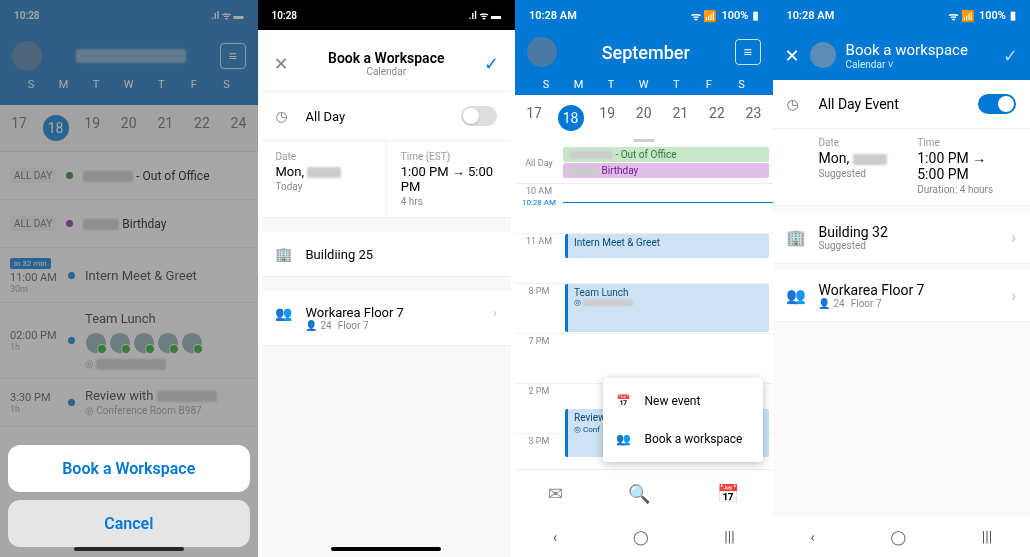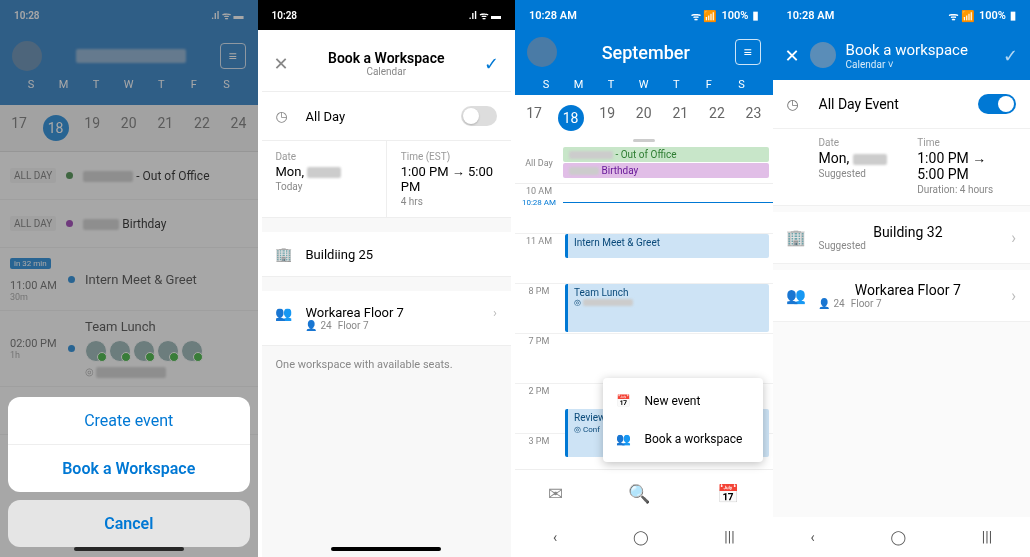--- a/index.html
+++ b/index.html
@@ -34,21 +34,21 @@
   .avatar-row { display: flex; gap: 2px; margin-top: 6px; }
   .avatar-row .av { width: 22px; height: 22px; border-radius: 50%; background: #8aa; border: 1px solid #fff; position: relative; }
   .avatar-row .av::after{content:'';position:absolute;bottom:-1px;right:-1px;width:8px;height:8px;background:#2a2;border-radius:50%;border:1px solid #fff;}
   .avatar-row .more { font-size: 10px; background: #eee; border:1px solid #ccc; color: #555; display:flex; align-items:center; justify-content:center; }
   .avatar-row .more::after{display:none;}
   .p1-action-sheet { position: absolute; bottom: 10px; left: 8px; right: 8px; z-index: 5; }
   .p1-sheet-card { background: #fff; border-radius: 12px; overflow: hidden; margin-bottom: 8px; }
   .p1-sheet-btn { text-align: center; padding: 14px; font-size: 16px; color: #0078d4; border-bottom: 1px solid #eee; }
   .p1-sheet-btn:last-child { border-bottom: none; }
   .p1-cancel { background: #e5e5e5; border-radius: 12px; text-align: center; padding: 14px; font-size: 16px; font-weight: 600; color: #0078d4; }
-  .tag-badge { background: #0078d4; color: #fff; font-size: 8px; padding: 1px 4px; border-radius: 2px; display: inline-block; margin-bottom: 10px; }
+  .tag-badge { background: #0078d4; color: #fff; font-size: 8px; padding: 1px 4px; border-radius: 2px; display: inline-block; margin-bottom: 2px; }
   .allday-label { background:#f3f3f3; font-size:10px; color:#666; padding:2px 4px; border-radius:2px;}
   
   
   .p2-modal-header { background: #fff; padding: 14px 12px; display: flex; align-items: center; justify-content: space-between; border-bottom: 1px solid #eee; border-radius: 10px 10px 0 0; margin: 6px 4px 0;}
   .p2-titles { text-align: center; flex: 1; }
   .p2-title { font-size: 14px; font-weight: 600; }
   .p2-sub { font-size: 10px; color: #888; }
   .p2-close { font-size: 18px; color: #888; width: 20px; }
   .p2-check { color: #0078d4; font-size: 18px; width: 20px; text-align: right; }
   .p2-body { background: #f8f8f8; flex: 1; margin: 0 4px; }
@@ -111,21 +111,21 @@
   .p4-row-icon { width: 18px; color: #777; }
   .toggle-on { width: 38px; height: 20px; background: #0078d4; border-radius: 10px; position: relative; margin-left: auto; }
   .toggle-on::after { content: ''; position: absolute; width: 16px; height: 16px; background: #fff; border-radius: 50%; top: 2px; right: 2px; }
   .p4-dt-card { background: #fff; padding: 8px 14px 10px 46px; border-bottom: 1px solid #f0f0f0; display: flex; }
   .p4-dt-block { flex: 1; }
   .p4-dt-label { font-size: 10px; color: #999; }
   .p4-dt-big { font-size: 14px; margin: 2px 0; }
   .p4-dt-small { font-size: 10px; color: #888; }
   .p4-section-gap { height: 6px; }
   .p4-loc-row { background: #fff; padding: 12px 14px; display:flex; align-items:center; gap:14px; border-bottom:1px solid #f0f0f0; }
-  .p4-loc-texts { flex:1;text-align:center; }
+  .p4-loc-texts { flex:1; }
   .p4-loc-title { font-size: 14px; }
   .p4-loc-sub { font-size: 10px; color: #888; display:flex; gap:6px; align-items:center; }
   .blur-inline { display:inline-block; background:#ccc; width:34px; height:11px; filter:blur(1px); vertical-align:middle; border-radius:2px;}
 </style>
 </head>
 <body>
 
 <div class="phone">
   <div class="p1-overlay"></div>
   <div class="status-bar ios-blue">
@@ -203,21 +203,20 @@
       </div>
     <span class="p1-dot" style="background:#0078d4"></span>
     <div style="flex:1">
       <div class="p1-ev-title"><span>Review with</span> <span class="blur-inline" style="width:60px"></span></div>
       <div style="font-size:10px;color:#999;margin-top:2px">◎ <span>Conference Room B987</span></div>
     </div>
   </div>
 
   <div class="p1-action-sheet">
     <div class="p1-sheet-card">
-      <div class="p1-sheet-btn">Create event</div>
       <div class="p1-sheet-btn" style="font-weight:600">Book a Workspace</div>
     </div>
     <div class="p1-cancel">Cancel</div>
   </div>
   <div class="home-indicator"></div>
 </div>
 
 <div class="phone">
   <div class="status-bar ios-dark">
     <span>10:28</span>
@@ -259,21 +258,20 @@
       <span class="p2-row-icon">👥</span>
       <div style="flex:1">
         <div>Workarea Floor 7</div>
         <div class="p2-workarea-sub">
             <span>👤 <span>24</span></span> 
             <span>Floor 7</span>
           </div>
       </div>
       <span class="chev">›</span>
     </div>
-    <div class="p2-footer-note">One workspace with available seats.</div>
   </div>
   <div class="home-indicator"></div>
 </div>
 
 <div class="phone">
   <div class="status-bar android-blue">
     <span>10:28 AM</span>
     <span class="status-icons">ᯤ 📶 <span>100%</span> ▮</span>
   </div>
   <div class="p3-header">

